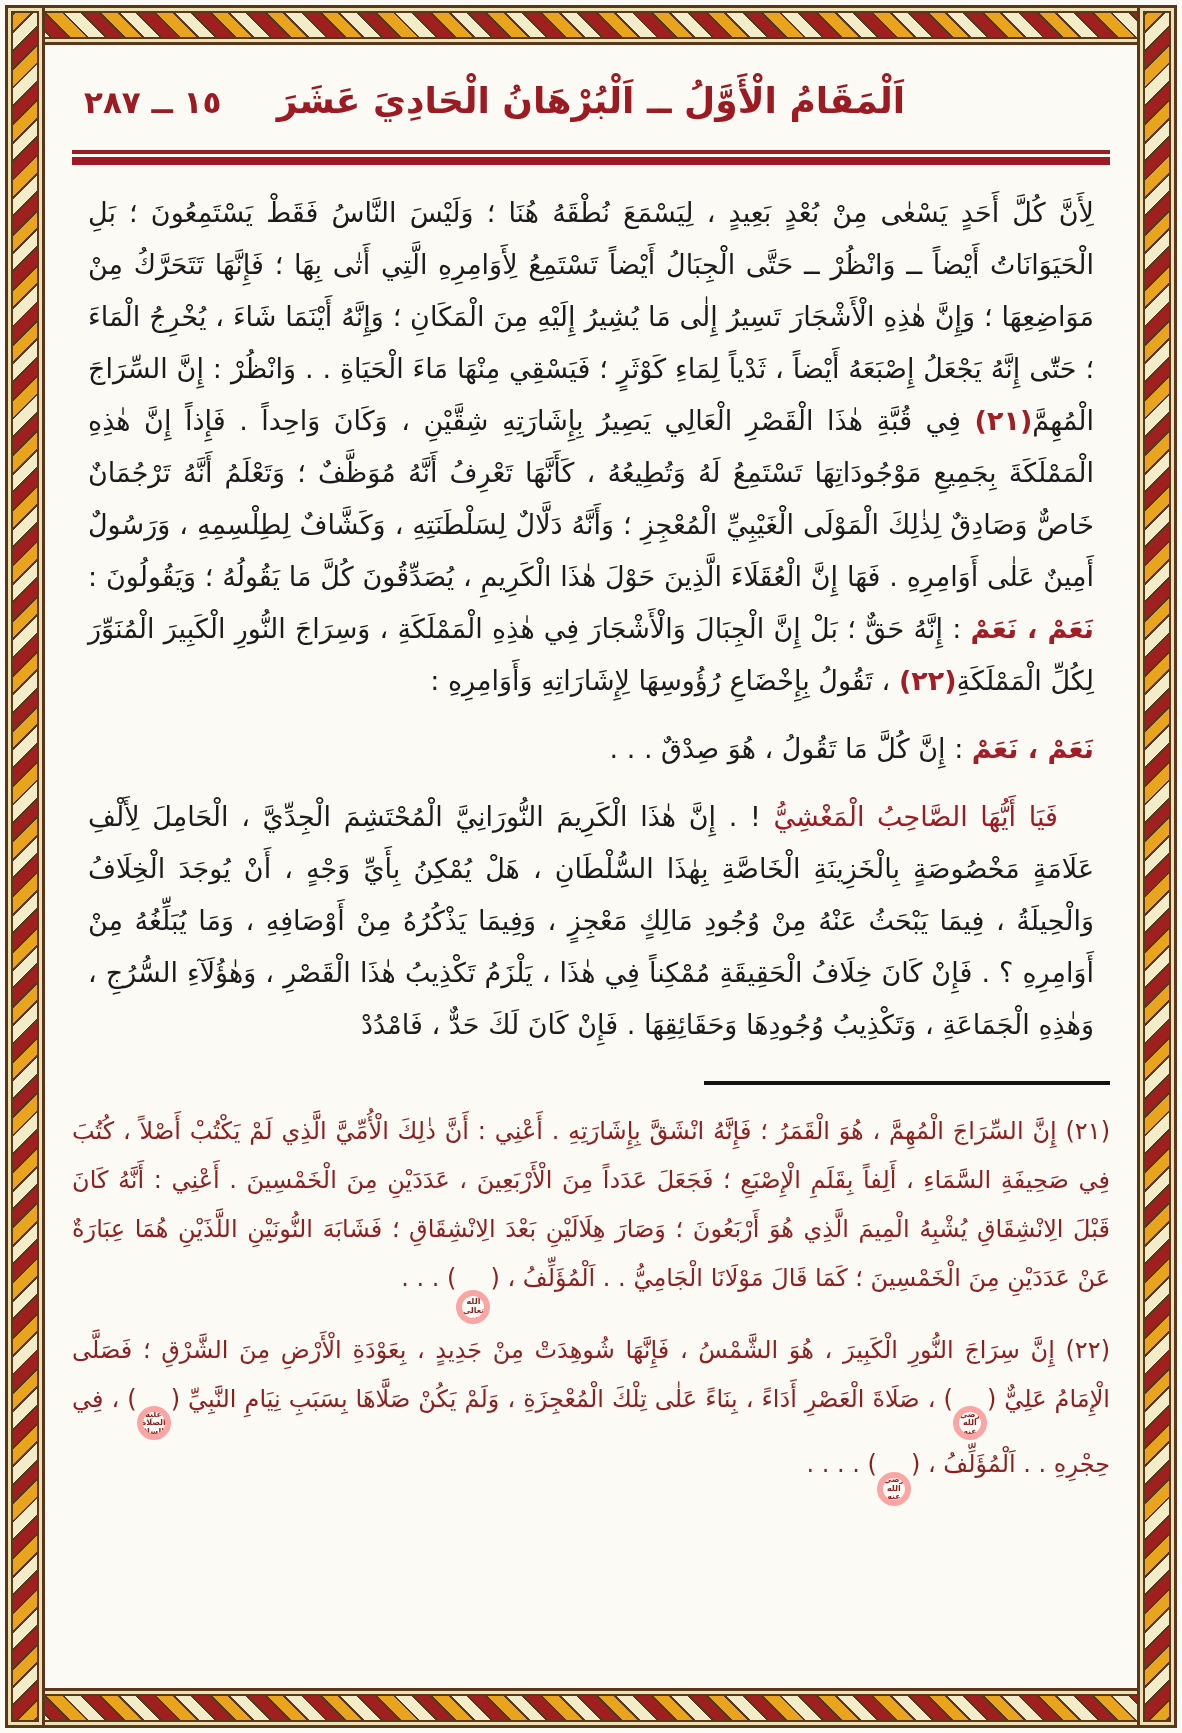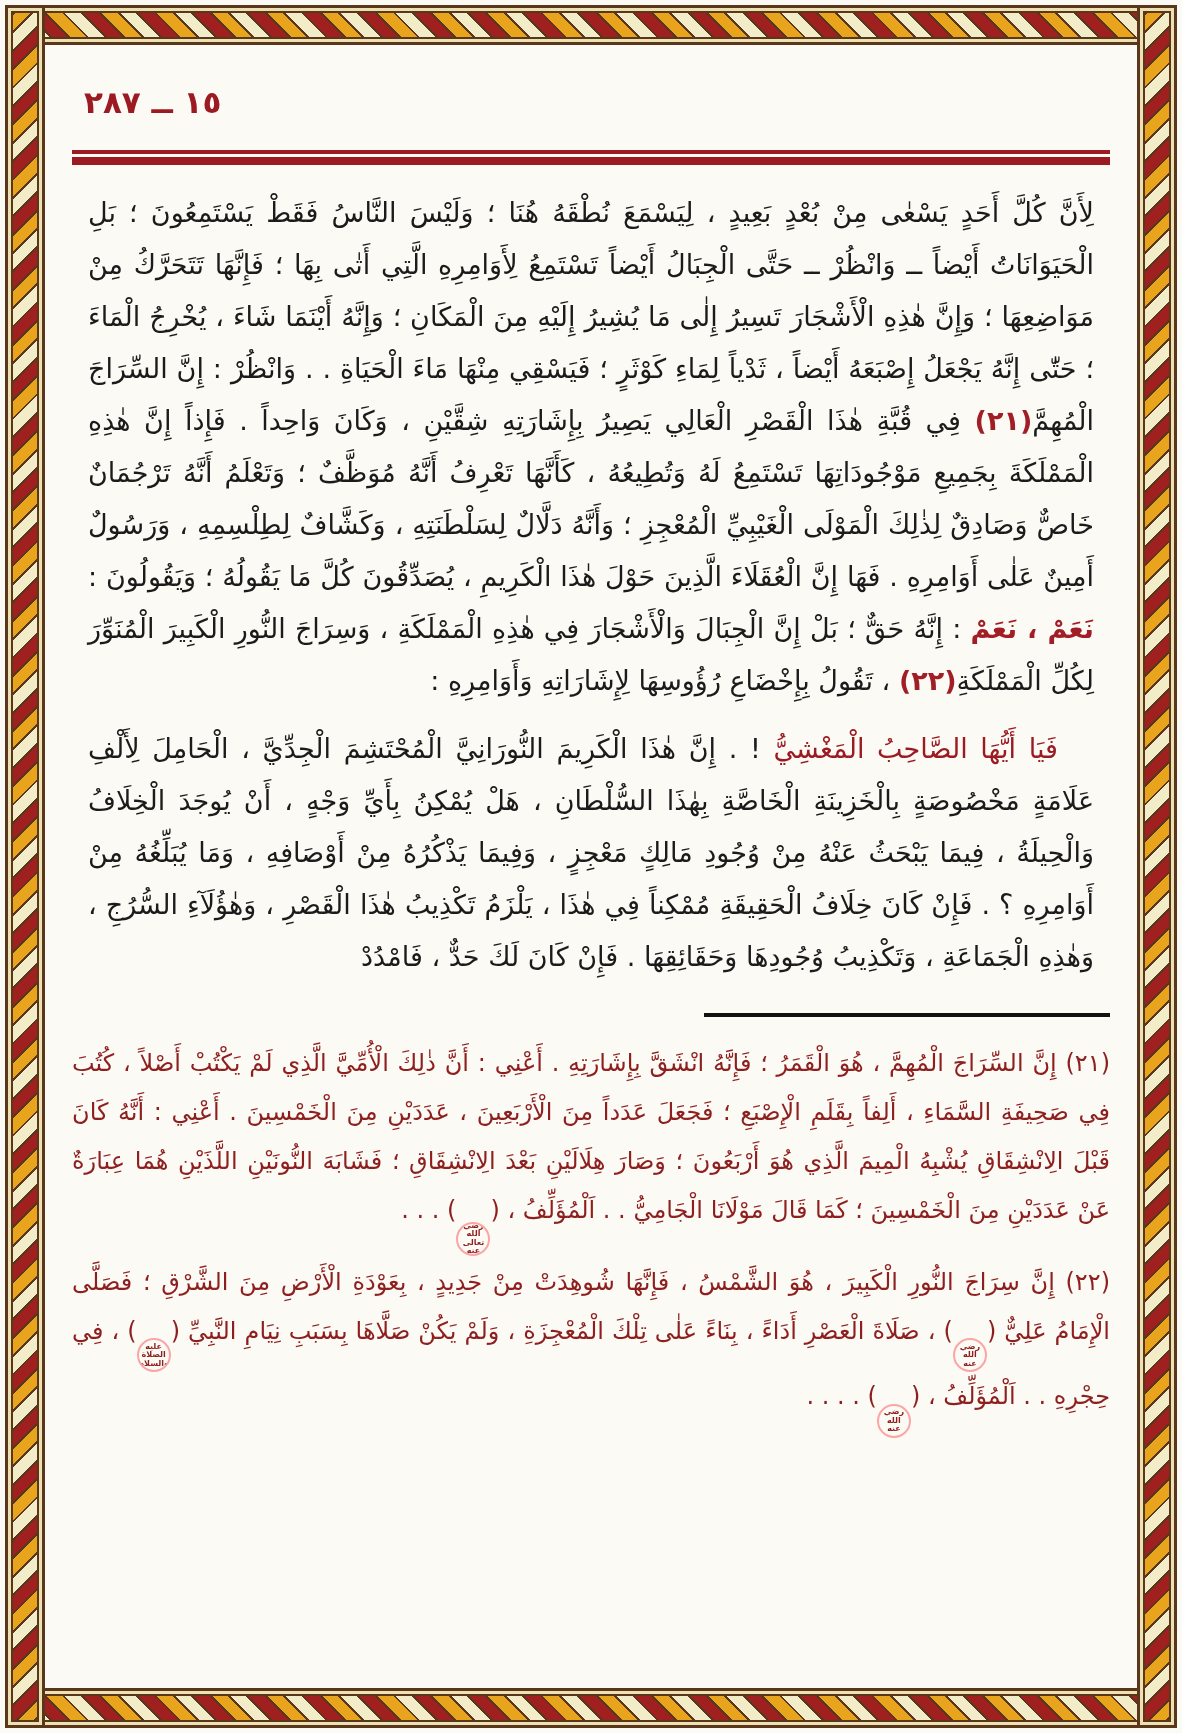--- a/index.html
+++ b/index.html
@@ -75,21 +75,21 @@
   }
   .footnotes{
     font-size:24px;line-height:49px;
     color:#8e1f1f;
     text-align:justify;
   }
   .footnotes p{margin:0 0 2px 0;}
   .seal{
     display:inline-flex;align-items:center;justify-content:center;
     width:34px;height:34px;
-    border:2px solid #fca5a5;border-radius:50%;
+    border:6px solid #fca5a5;border-radius:50%;
     font-size:8px;line-height:1.05;
     color:#8e1f1f;text-align:center;
     overflow:hidden;
     vertical-align:-10px;
     padding:1px;box-sizing:border-box;
     font-weight:bold;
   }
 </style>
 </head>
 <body>
@@ -97,31 +97,33 @@
 <div class="page">
 
   <div class="strip h top"></div>
   <div class="strip h bottom"></div>
   <div class="strip v left"></div>
   <div class="strip v right"></div>
 
   <div class="content">
 
     <div class="header">
+      <div class="title">اَلْمَقَامُ الْأَوَّلُ ــ اَلْبُرْهَانُ الْحَادِيَ عَشَرَ</div>
       <div class="page-num">١٥ ــ ٢٨٧</div>
     </div>
 
     <div class="rule">
       <div class="thin"></div>
       <div class="gap"></div>
       <div class="thick"></div>
     </div>
 
     <div class="bodytext">
       <p><span>لِأَنَّ كُلَّ أَحَدٍ يَسْعٰى مِنْ بُعْدٍ بَعِيدٍ ، لِيَسْمَعَ نُطْقَهُ هُنَا ؛ وَلَيْسَ النَّاسُ فَقَطْ يَسْتَمِعُونَ ؛ بَلِ الْحَيَوَانَاتُ أَيْضاً ــ وَانْظُرْ ــ حَتَّى الْجِبَالُ أَيْضاً تَسْتَمِعُ لِأَوَامِرِهِ الَّتِي أَتٰى بِهَا ؛ فَإِنَّهَا تَتَحَرَّكُ مِنْ مَوَاضِعِهَا ؛ وَإِنَّ هٰذِهِ الْأَشْجَارَ تَسِيرُ إِلٰى مَا يُشِيرُ إِلَيْهِ مِنَ الْمَكَانِ ؛ وَإِنَّهُ أَيْنَمَا شَاءَ ، يُخْرِجُ الْمَاءَ ؛ حَتّٰى إِنَّهُ يَجْعَلُ إِصْبَعَهُ أَيْضاً ، ثَدْياً لِمَاءِ كَوْثَرٍ ؛ فَيَسْقِي مِنْهَا مَاءَ الْحَيَاةِ . . وَانْظُرْ : إِنَّ السِّرَاجَ الْمُهِمَّ</span><span class="em-red">(٢١)</span><span> فِي قُبَّةِ هٰذَا الْقَصْرِ الْعَالِي يَصِيرُ بِإِشَارَتِهِ شِقَّيْنِ ، وَكَانَ وَاحِداً . فَإِذاً إِنَّ هٰذِهِ الْمَمْلَكَةَ بِجَمِيعِ مَوْجُودَاتِهَا تَسْتَمِعُ لَهُ وَتُطِيعُهُ ، كَأَنَّهَا تَعْرِفُ أَنَّهُ مُوَظَّفٌ ؛ وَتَعْلَمُ أَنَّهُ تَرْجُمَانٌ خَاصٌّ وَصَادِقٌ لِذٰلِكَ الْمَوْلَى الْغَيْبِيِّ الْمُعْجِزِ ؛ وَأَنَّهُ دَلَّالٌ لِسَلْطَنَتِهِ ، وَكَشَّافٌ لِطِلْسِمِهِ ، وَرَسُولٌ أَمِينٌ عَلٰى أَوَامِرِهِ . فَهَا إِنَّ الْعُقَلَاءَ الَّذِينَ حَوْلَ هٰذَا الْكَرِيمِ ، يُصَدِّقُونَ كُلَّ مَا يَقُولُهُ ؛ وَيَقُولُونَ : </span><span class="em-red">نَعَمْ ، نَعَمْ</span><span> : إِنَّهُ حَقٌّ ؛ بَلْ إِنَّ الْجِبَالَ وَالْأَشْجَارَ فِي هٰذِهِ الْمَمْلَكَةِ ، وَسِرَاجَ النُّورِ الْكَبِيرَ الْمُنَوِّرَ لِكُلِّ الْمَمْلَكَةِ</span><span class="em-red">(٢٢)</span><span> ، تَقُولُ بِإِخْضَاعِ رُؤُوسِهَا لِإِشَارَاتِهِ وَأَوَامِرِهِ :</span></p>
+      <p class="naam-line"><span class="em-red">نَعَمْ ، نَعَمْ</span><span> : إِنَّ كُلَّ مَا تَقُولُ ، هُوَ صِدْقٌ . . .</span></p>
       <p class="para2"><span class="em-redbold">فَيَا أَيُّهَا الصَّاحِبُ الْمَغْشِيُّ</span><span> ! . إِنَّ هٰذَا الْكَرِيمَ النُّورَانِيَّ الْمُحْتَشِمَ الْجِدِّيَّ ، الْحَامِلَ لِأَلْفِ عَلَامَةٍ مَخْصُوصَةٍ بِالْخَزِينَةِ الْخَاصَّةِ بِهٰذَا السُّلْطَانِ ، هَلْ يُمْكِنُ بِأَيِّ وَجْهٍ ، أَنْ يُوجَدَ الْخِلَافُ وَالْحِيلَةُ ، فِيمَا يَبْحَثُ عَنْهُ مِنْ وُجُودِ مَالِكٍ مَعْجِزٍ ، وَفِيمَا يَذْكُرُهُ مِنْ أَوْصَافِهِ ، وَمَا يُبَلِّغُهُ مِنْ أَوَامِرِهِ ؟ . فَإِنْ كَانَ خِلَافُ الْحَقِيقَةِ مُمْكِناً فِي هٰذَا ، يَلْزَمُ تَكْذِيبُ هٰذَا الْقَصْرِ ، وَهٰؤُلَآءِ السُّرُجِ ، وَهٰذِهِ الْجَمَاعَةِ ، وَتَكْذِيبُ وُجُودِهَا وَحَقَائِقِهَا . فَإِنْ كَانَ لَكَ حَدٌّ ، فَامْدُدْ</span></p>
     </div>
 
     <div class="fn-sep"></div>
 
     <div class="footnotes">
       <p><span>(٢١) إِنَّ السِّرَاجَ الْمُهِمَّ ، هُوَ الْقَمَرُ ؛ فَإِنَّهُ انْشَقَّ بِإِشَارَتِهِ . أَعْنِي : أَنَّ ذٰلِكَ الْأُمِّيَّ الَّذِي لَمْ يَكْتُبْ أَصْلاً ، كُتُبَ فِي صَحِيفَةِ السَّمَاءِ ، أَلِفاً بِقَلَمِ الْإِصْبَعِ ؛ فَجَعَلَ عَدَداً مِنَ الْأَرْبَعِينَ ، عَدَدَيْنِ مِنَ الْخَمْسِينَ . أَعْنِي : أَنَّهُ كَانَ قَبْلَ الِانْشِقَاقِ يُشْبِهُ الْمِيمَ الَّذِي هُوَ أَرْبَعُونَ ؛ وَصَارَ هِلَالَيْنِ بَعْدَ الِانْشِقَاقِ ؛ فَشَابَهَ النُّونَيْنِ اللَّذَيْنِ هُمَا عِبَارَةٌ عَنْ عَدَدَيْنِ مِنَ الْخَمْسِينَ ؛ كَمَا قَالَ مَوْلَانَا الْجَامِيُّ . . اَلْمُؤَلِّفُ ، (</span><span class="seal">رضي الله تعالى عنه</span><span>) . . .</span></p>
       <p><span>(٢٢) إِنَّ سِرَاجَ النُّورِ الْكَبِيرَ ، هُوَ الشَّمْسُ ، فَإِنَّهَا شُوهِدَتْ مِنْ جَدِيدٍ ، بِعَوْدَةِ الْأَرْضِ مِنَ الشَّرْقِ ؛ فَصَلَّى الْإِمَامُ عَلِيٌّ (</span><span class="seal">رضي الله عنه</span><span>) ، صَلَاةَ الْعَصْرِ أَدَاءً ، بِنَاءً عَلٰى تِلْكَ الْمُعْجِزَةِ ، وَلَمْ يَكُنْ صَلَّاهَا بِسَبَبِ نِيَامِ النَّبِيِّ (</span><span class="seal">عليه الصلاة والسلام</span><span>) ، فِي حِجْرِهِ . . اَلْمُؤَلِّفُ ، (</span><span class="seal">رضي الله عنه</span><span>) . . . .</span></p>
     </div>
 

